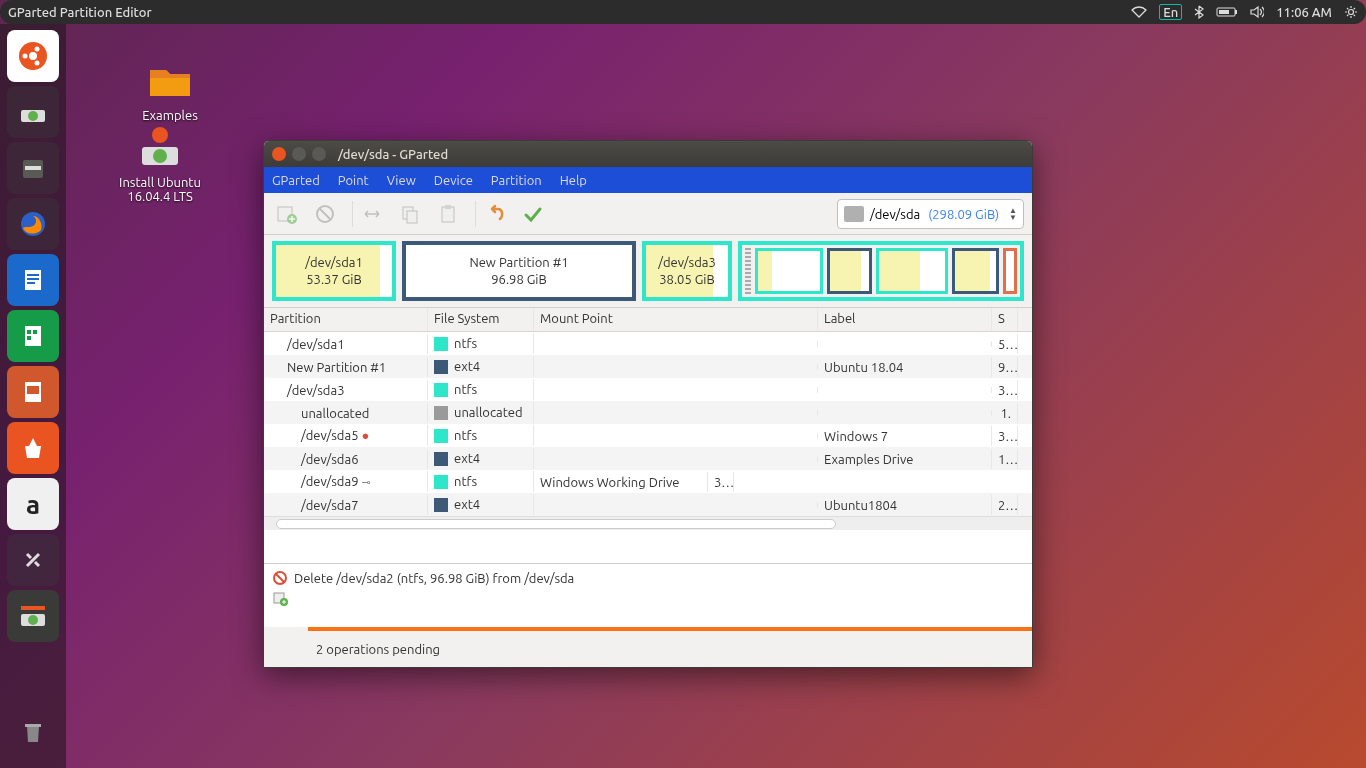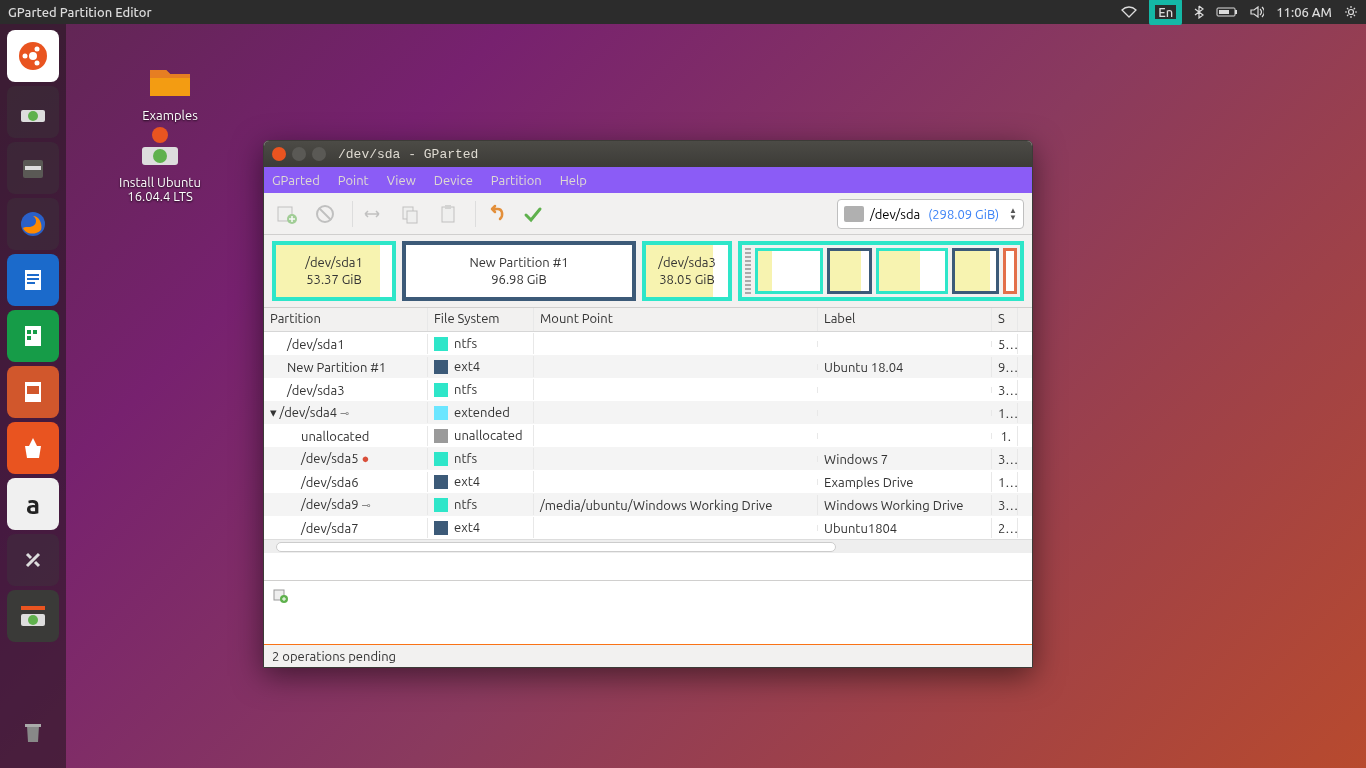--- a/index.html
+++ b/index.html
@@ -1,19 +1,19 @@
 <!DOCTYPE html>
 <html><head>
 <meta charset="utf-8">
 <style>
 *{box-sizing:border-box;margin:0;padding:0;font-family:Ubuntu,"Segoe UI",Arial,sans-serif;font-size:13px;}
 html,body{width:1366px;height:768px;overflow:hidden;}
 body{background:linear-gradient(135deg,#5e2750 0%,#77216f 25%,#8a3a5e 55%,#b84a2e 100%);position:relative;}
 
-.top-panel{height:24px;background:#2c2c2c;color:#dcdcdc;display:flex;align-items:center;padding:0 8px;font-size:12px;font-weight:500;}
+.top-panel{height:24px;background:#2c2c2c;color:#dcdcdc;display:flex;align-items:center;padding:0 8px;font-size:12px;font-weight:500;border-radius:12px;}
 .top-panel .spacer{flex:1;}
 .top-panel .ind{margin-left:12px;display:flex;align-items:center;}
 .top-panel svg{fill:#dcdcdc;}
 
 .launcher{position:absolute;left:0;top:24px;width:66px;height:744px;background:rgba(30,20,25,0.55);display:flex;flex-direction:column;align-items:center;padding-top:6px;gap:4px;}
 .launcher .tile{width:52px;height:52px;border-radius:8px;display:flex;align-items:center;justify-content:center;background:rgba(60,60,60,0.35);}
 .launcher .tile.ubuntu{background:#ffffff;}
 .launcher .tile.orange{background:#e95420;}
 .launcher .tile.blue{background:#1b6acb;}
 .launcher .tile.white{background:#f0f0f0;}
@@ -22,21 +22,21 @@
 
 .desktop-icon{position:absolute;width:120px;text-align:center;color:#fff;font-size:12px;text-shadow:0 1px 2px rgba(0,0,0,0.8);}
 .desktop-icon .ic{width:48px;height:48px;margin:0 auto 4px;}
 
 .gp-window{position:absolute;left:263px;top:140px;width:770px;height:528px;background:#f2f1f0;border:1px solid #3c3b37;border-radius:6px 6px 0 0;box-shadow:0 8px 30px rgba(0,0,0,0.5);display:flex;flex-direction:column;overflow:hidden;}
 .gp-titlebar{height:26px;background:linear-gradient(#4c4b46,#3c3b37);display:flex;align-items:center;padding:0 8px;color:#dfdbd2;font-weight:500;}
 .gp-titlebar .wbtn{width:14px;height:14px;border-radius:50%;margin-right:6px;}
 .gp-titlebar .close{background:#e95420;}
 .gp-titlebar .min{background:#5a5955;}
 .gp-titlebar .max{background:#5a5955;}
-.gp-menubar{height:26px;background:#8b5cf6;display:flex;align-items:center;padding:0 8px;color:#dfdbd2;}
+.gp-menubar{height:26px;background:#1d4ed8;display:flex;align-items:center;padding:0 8px;color:#dfdbd2;}
 .gp-menubar span{margin-right:18px;cursor:pointer;}
 .gp-toolbar{height:42px;background:#f2f1f0;border-bottom:1px solid #d0cfce;display:flex;align-items:center;padding:0 8px;}
 .gp-toolbar .tbtn{width:30px;height:30px;margin-right:8px;display:flex;align-items:center;justify-content:center;opacity:0.55;}
 .gp-toolbar .tbtn.active{opacity:1;}
 .gp-toolbar .spacer{flex:1;}
 .device-picker{display:flex;align-items:center;border:1px solid #bfbfbf;background:#fff;border-radius:4px;padding:2px 6px;height:30px;}
 .device-picker .dicon{width:20px;height:16px;background:#b0b0b0;margin-right:6px;border-radius:2px;}
 .device-picker .dsize{color:#3b82f6;margin-left:8px;}
 .device-picker .spin{margin-left:10px;display:flex;flex-direction:column;}
 .device-picker .spin span{font-size:8px;line-height:7px;color:#555;}
@@ -61,39 +61,39 @@
 .ptable .row{display:flex;height:23px;align-items:center;color:#333;}
 .ptable .row:nth-child(even){background:#f4f4f4;}
 .ptable .row .fsq{display:inline-block;width:14px;height:14px;margin-right:6px;vertical-align:middle;}
 .ptable .row .tree{display:inline-block;}
 .ptable .scroll-x{height:14px;background:#eee;border-top:1px solid #ddd;position:relative;}
 .ptable .scroll-x .thumb{position:absolute;left:12px;top:2px;height:10px;width:560px;background:#fff;border:1px solid #ccc;border-radius:5px;}
 
 .ops{background:#fff;border-top:1px solid #d0cfce;padding:6px 8px;min-height:64px;}
 .ops .op{display:flex;align-items:center;color:#333;margin-bottom:4px;}
 .ops .op .oicon{width:16px;height:16px;margin-right:6px;}
-.statusbar{height:22px;background:#f2f1f0;border-top:1px solid #f97316;padding:11px 8px;color:#333;display:flex;align-items:center;}
+.statusbar{height:22px;background:#f2f1f0;border-top:4px solid #f97316;padding:18px 8px;color:#333;display:flex;align-items:center;margin-left:44px;}
 
 .c-ntfs{background:#2ee6c9;}
 .c-ext4{background:#3c5a78;}
 .c-ext{background:#6be6ff;}
 .c-unalloc{background:#9a9a9a;}
 </style>
 </head>
 <body>
 
 <div class="top-panel">
   <span>GParted Partition Editor</span>
   <span class="spacer"></span>
   <span class="ind">
       <svg width="16" height="12" viewBox="0 0 16 12">
         <path d="M8 11L1 4c4-4 10-4 14 0L8 11z" fill="none" stroke="#dcdcdc" stroke-width="1.3"></path>
       </svg>
     </span>
-  <span class="ind" style="border:6px solid #14b8a6;padding:0 3px;border-radius:2px;">En</span>
+  <span class="ind" style="border:1px solid #14b8a6;padding:0 3px;border-radius:2px;">En</span>
   <span class="ind">
       <svg width="10" height="14" viewBox="0 0 10 14">
         <path d="M5 1l4 3-4 3 4 3-4 3V1M5 7L1 4m4 3L1 10" fill="none" stroke="#dcdcdc" stroke-width="1.2"></path>
       </svg>
     </span>
   <span class="ind">
       <svg width="22" height="12" viewBox="0 0 22 12">
         <rect x="1" y="2" width="18" height="8" rx="1" fill="none" stroke="#dcdcdc"></rect>
         <rect x="19" y="4" width="2" height="4" fill="#dcdcdc"></rect>
         <rect x="3" y="4" width="10" height="4" fill="#dcdcdc"></rect>
@@ -206,21 +206,21 @@
         <circle cx="24" cy="12" r="8" fill="#e95420"></circle>
       </svg></div>
   <div>Install Ubuntu 16.04.4 LTS</div>
 </div>
 
 <div class="gp-window">
   <div class="gp-titlebar">
     <div class="wbtn close"></div>
     <div class="wbtn min"></div>
     <div class="wbtn max"></div>
-    <span style="margin-left:6px;font-family:Liberation Mono, monospace;">/dev/sda - GParted</span>
+    <span style="margin-left:6px;">/dev/sda - GParted</span>
   </div>
   <div class="gp-menubar">
     <span>GParted</span>
     <span>Point</span>
     <span>View</span>
     <span>Device</span>
     <span>Partition</span>
     <span>Help</span>
   </div>
   <div class="gp-toolbar">
@@ -341,27 +341,20 @@
           <div class="col-size" style="text-align:right;">96</div>
         </div>
         <div class="row">
           <div class="col-part"><span class="tree" style="margin-left:14px;"></span> /dev/sda3 </div>
           <div class="col-fs"><span class="fsq c-ntfs"></span>ntfs</div>
           <div class="col-mp"></div>
           <div class="col-label"></div>
           <div class="col-size" style="text-align:right;">38</div>
         </div>
         <div class="row">
-          <div class="col-part"><span class="tree" style="margin-left:0px;">▾</span> /dev/sda4 <span style="color:#888;margin-right:2px;font-size:11px;">⊸</span></div>
-          <div class="col-fs"><span class="fsq c-ext"></span>extended</div>
-          <div class="col-mp"></div>
-          <div class="col-label"></div>
-          <div class="col-size" style="text-align:right;">109</div>
-        </div>
-        <div class="row">
           <div class="col-part"><span class="tree" style="margin-left:28px;"></span> unallocated </div>
           <div class="col-fs"><span class="fsq c-unalloc"></span>unallocated</div>
           <div class="col-mp"></div>
           <div class="col-label"></div>
           <div class="col-size" style="text-align:right;">1.</div>
         </div>
         <div class="row">
           <div class="col-part"><span class="tree" style="margin-left:28px;"></span> /dev/sda5 <span style="color:#d94f3a;margin-right:2px;">●</span></div>
           <div class="col-fs"><span class="fsq c-ntfs"></span>ntfs</div>
           <div class="col-mp"></div>
@@ -371,38 +364,44 @@
         <div class="row">
           <div class="col-part"><span class="tree" style="margin-left:28px;"></span> /dev/sda6 </div>
           <div class="col-fs"><span class="fsq c-ext4"></span>ext4</div>
           <div class="col-mp"></div>
           <div class="col-label">Examples Drive</div>
           <div class="col-size" style="text-align:right;">19</div>
         </div>
         <div class="row">
           <div class="col-part"><span class="tree" style="margin-left:28px;"></span> /dev/sda9 <span style="color:#888;margin-right:2px;font-size:11px;">⊸</span></div>
           <div class="col-fs"><span class="fsq c-ntfs"></span>ntfs</div>
-          <div class="col-mp">/media/ubuntu/Windows Working Drive</div>
           <div class="col-label">Windows Working Drive</div>
           <div class="col-size" style="text-align:right;">32</div>
         </div>
         <div class="row">
           <div class="col-part"><span class="tree" style="margin-left:28px;"></span> /dev/sda7 </div>
           <div class="col-fs"><span class="fsq c-ext4"></span>ext4</div>
           <div class="col-mp"></div>
           <div class="col-label">Ubuntu1804</div>
           <div class="col-size" style="text-align:right;">20</div>
         </div>
       </div>
     <div class="scroll-x">
         <div class="thumb"></div>
       </div>
   </div>
 
   <div class="ops">
+    <div class="op">
+      <span class="oicon"><svg width="16" height="16" viewBox="0 0 16 16">
+            <circle cx="8" cy="8" r="6" fill="none" stroke="#d94f3a" stroke-width="2"></circle>
+            <path d="M4 4l8 8" stroke="#d94f3a" stroke-width="2"></path>
+          </svg></span>
+      <span>Delete /dev/sda2 (ntfs, 96.98 GiB) from /dev/sda</span>
+    </div>
     <div class="op">
       <span class="oicon"><svg width="16" height="16" viewBox="0 0 16 16">
             <rect x="2" y="3" width="10" height="10" fill="#eee" stroke="#999"></rect>
             <circle cx="12" cy="12" r="4" fill="#5fb14d"></circle>
             <path d="M12 10v4M10 12h4" stroke="#fff"></path>
           </svg></span>
     </div>
   </div>
   <div class="statusbar">
     <span>2 operations pending</span>

